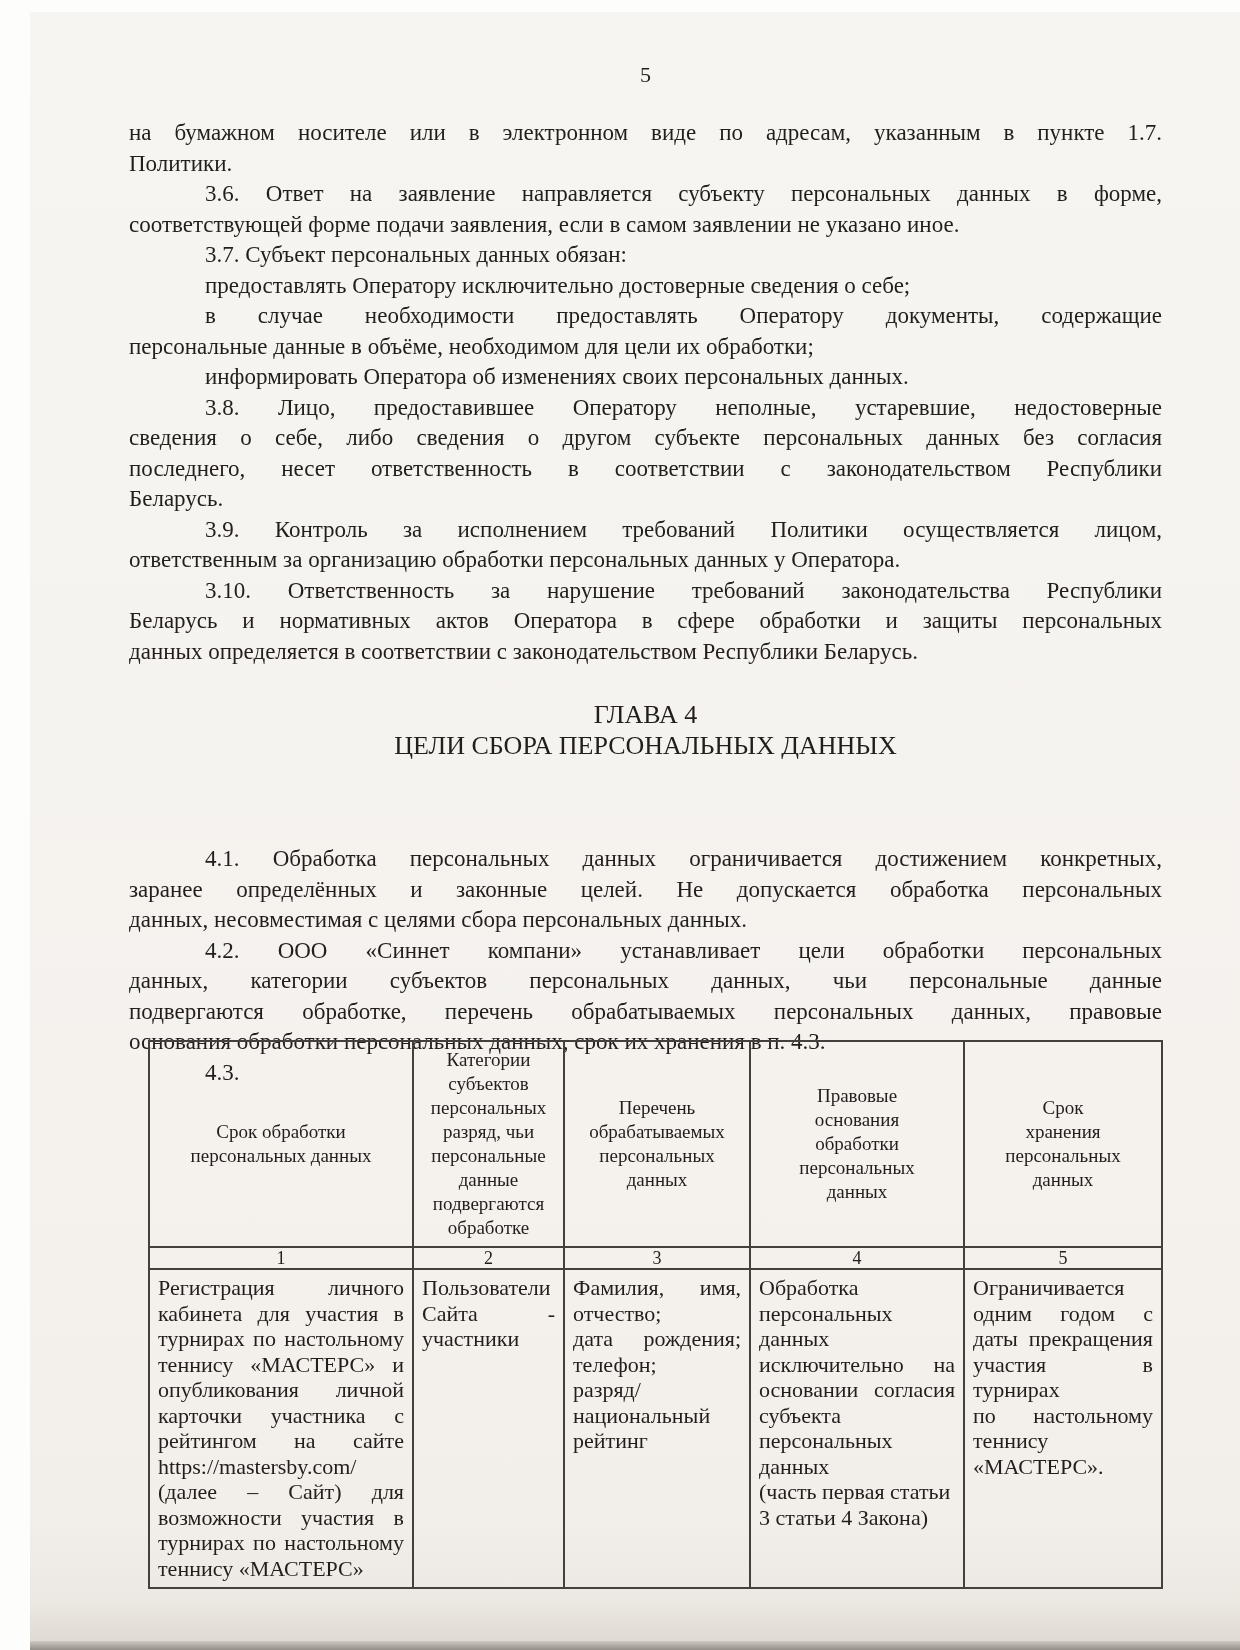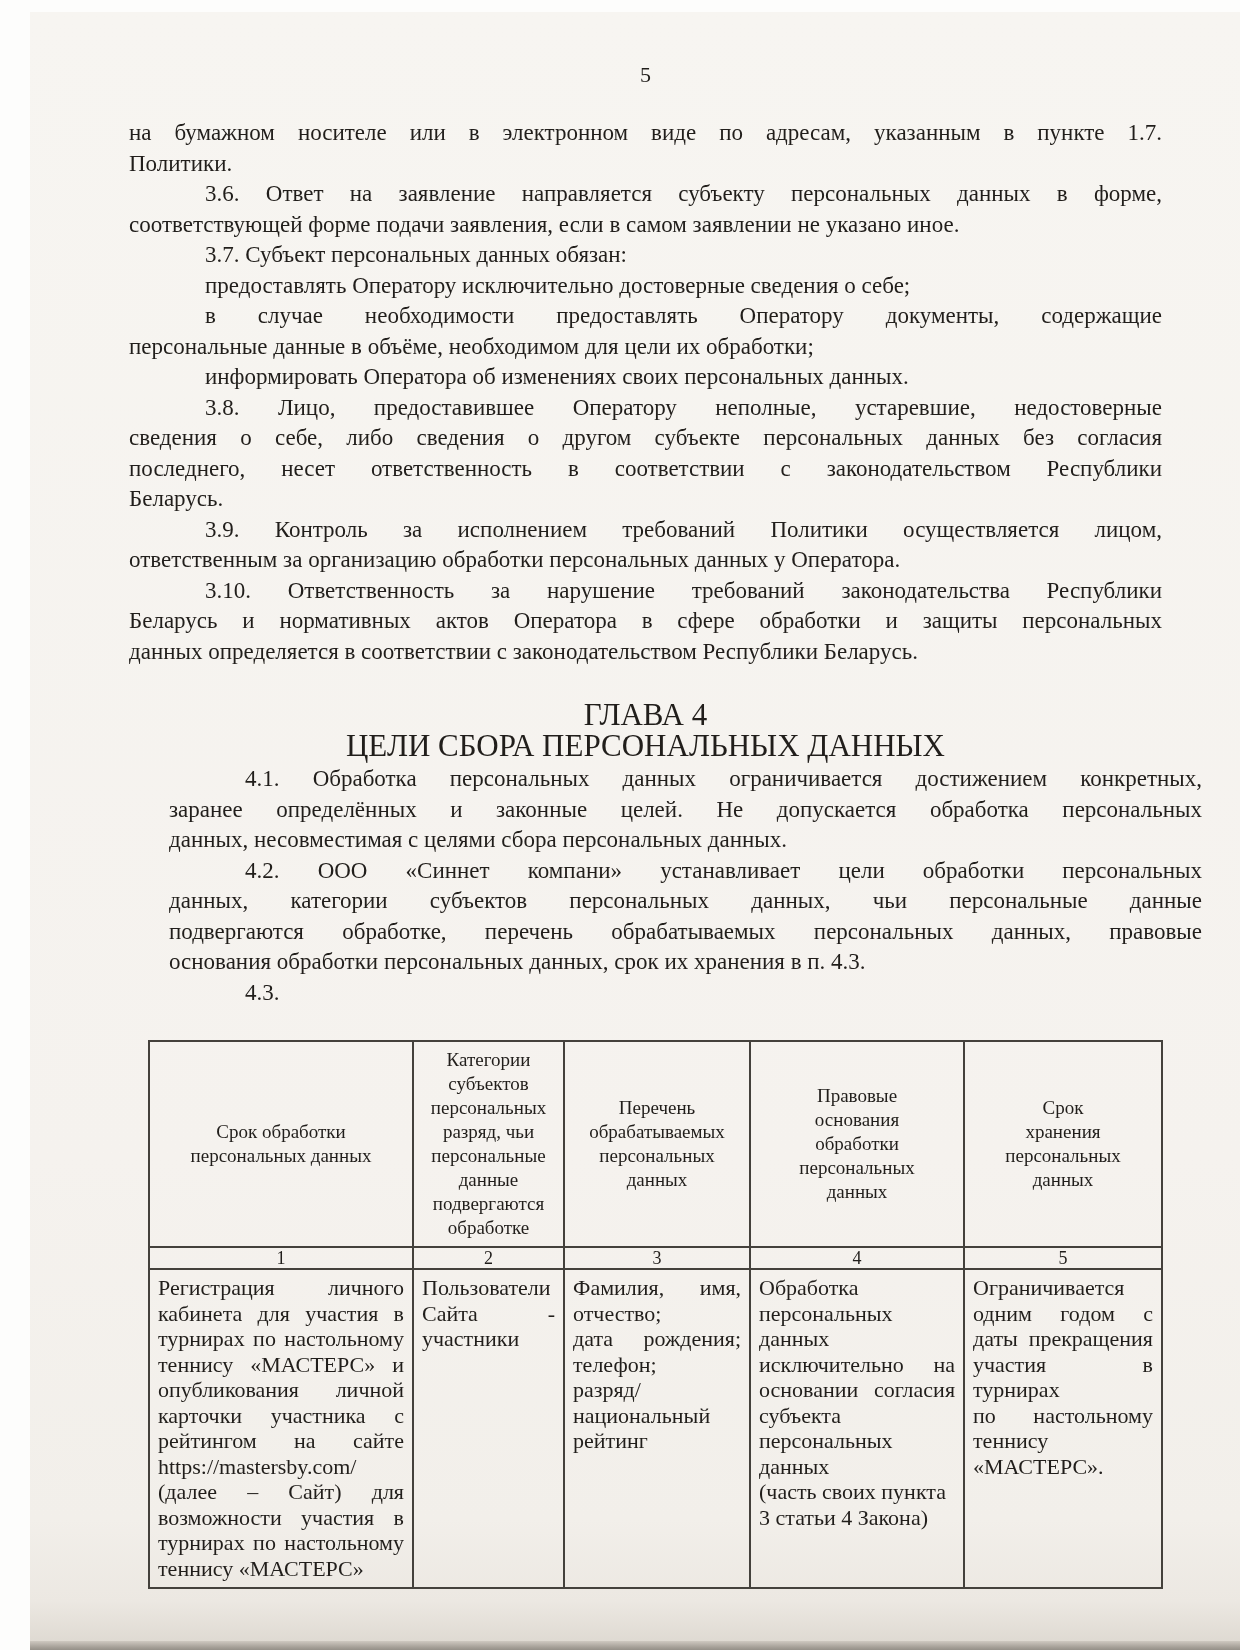--- a/index.html
+++ b/index.html
@@ -20,24 +20,24 @@
   }
   .pageno{
     position:absolute;left:129px;width:1033px;top:60px;
     text-align:center;font-size:22px;line-height:30px;
   }
   .textcol{
     position:absolute;left:129px;width:1033px;
     font-size:23px;line-height:30.5px;
   }
   #sec3{top:118px;}
-  #sec4{top:764px;margin-left:40px;}
+  #sec4{top:844px;}
   .chapter{
     position:absolute;left:129px;width:1033px;top:700px;
-    text-align:center;font-size:31px;line-height:30.5px;
+    text-align:center;font-size:26px;line-height:30.5px;
   }
   .tline{text-align:left;white-space:nowrap;}
   .chapter .tline{white-space:normal;text-align:center;}
   .tline.just{white-space:normal;text-align:justify;text-align-last:justify;}
   .tline.ind{text-indent:76px;}
   table.doc{
     position:absolute;left:148px;top:1040px;width:1013px;
     border-collapse:collapse;table-layout:fixed;
   }
   table.doc td{border:2px solid #44413c;overflow:hidden;}
@@ -205,21 +205,21 @@
         </td>
     <td>
           <div class="tline">Обработка</div>
           <div class="tline">персональных</div>
           <div class="tline">данных</div>
           <div class="tline just">исключительно на</div>
           <div class="tline just">основании согласия</div>
           <div class="tline">субъекта</div>
           <div class="tline">персональных</div>
           <div class="tline">данных</div>
-          <div class="tline">(часть своих пункта</div>
+          <div class="tline">(часть первая статьи</div>
           <div class="tline">3 статьи 4 Закона)</div>
         </td>
     <td>
           <div class="tline">Ограничивается</div>
           <div class="tline just">одним годом с</div>
           <div class="tline just">даты прекращения</div>
           <div class="tline just">участия в турнирах</div>
           <div class="tline just">по настольному</div>
           <div class="tline">теннису</div>
           <div class="tline">«МАСТЕРС».</div>

